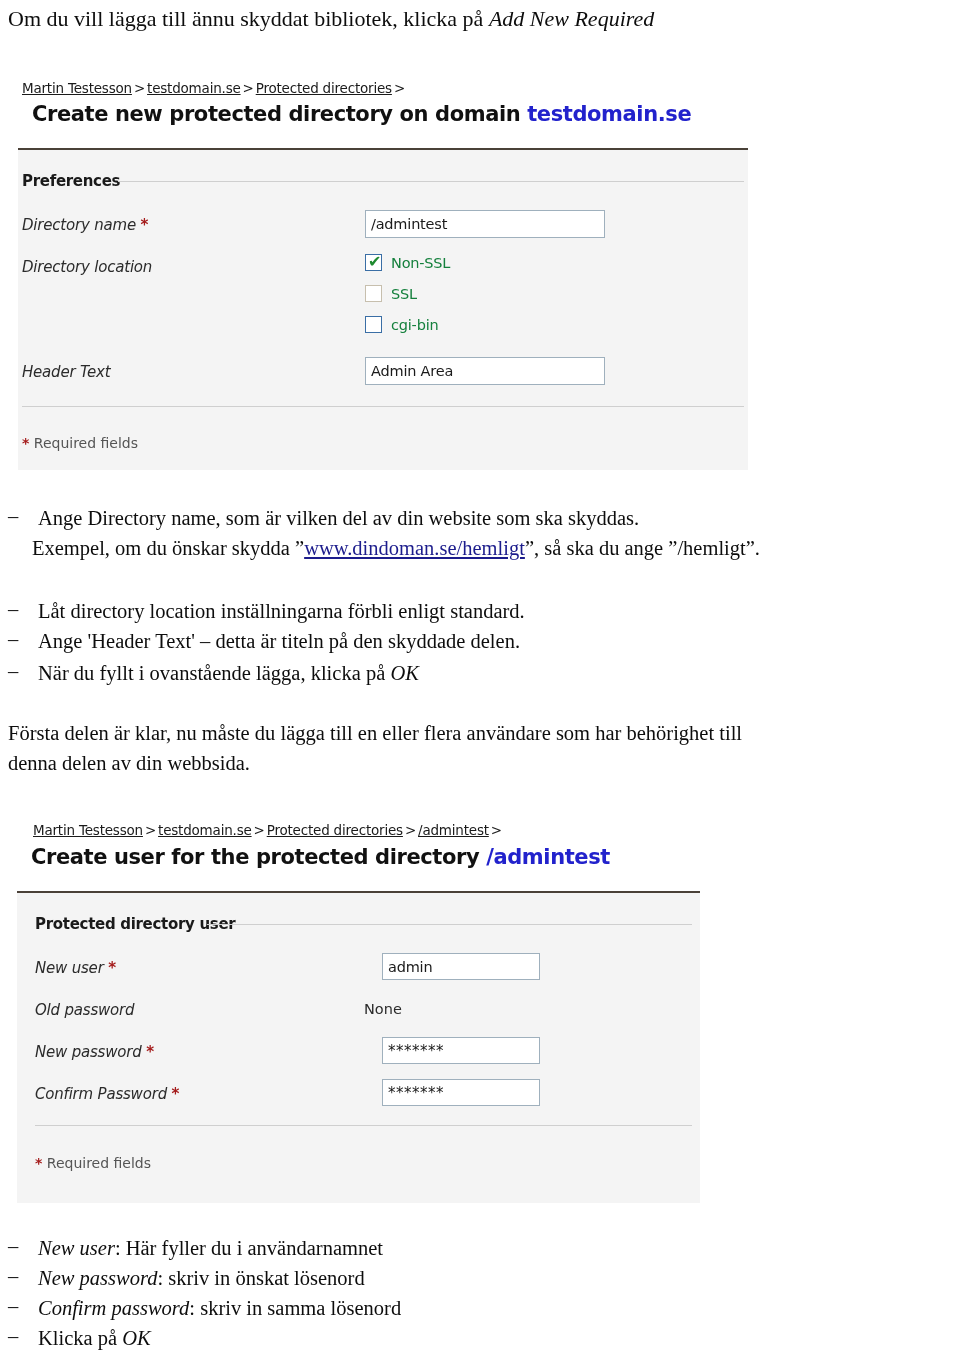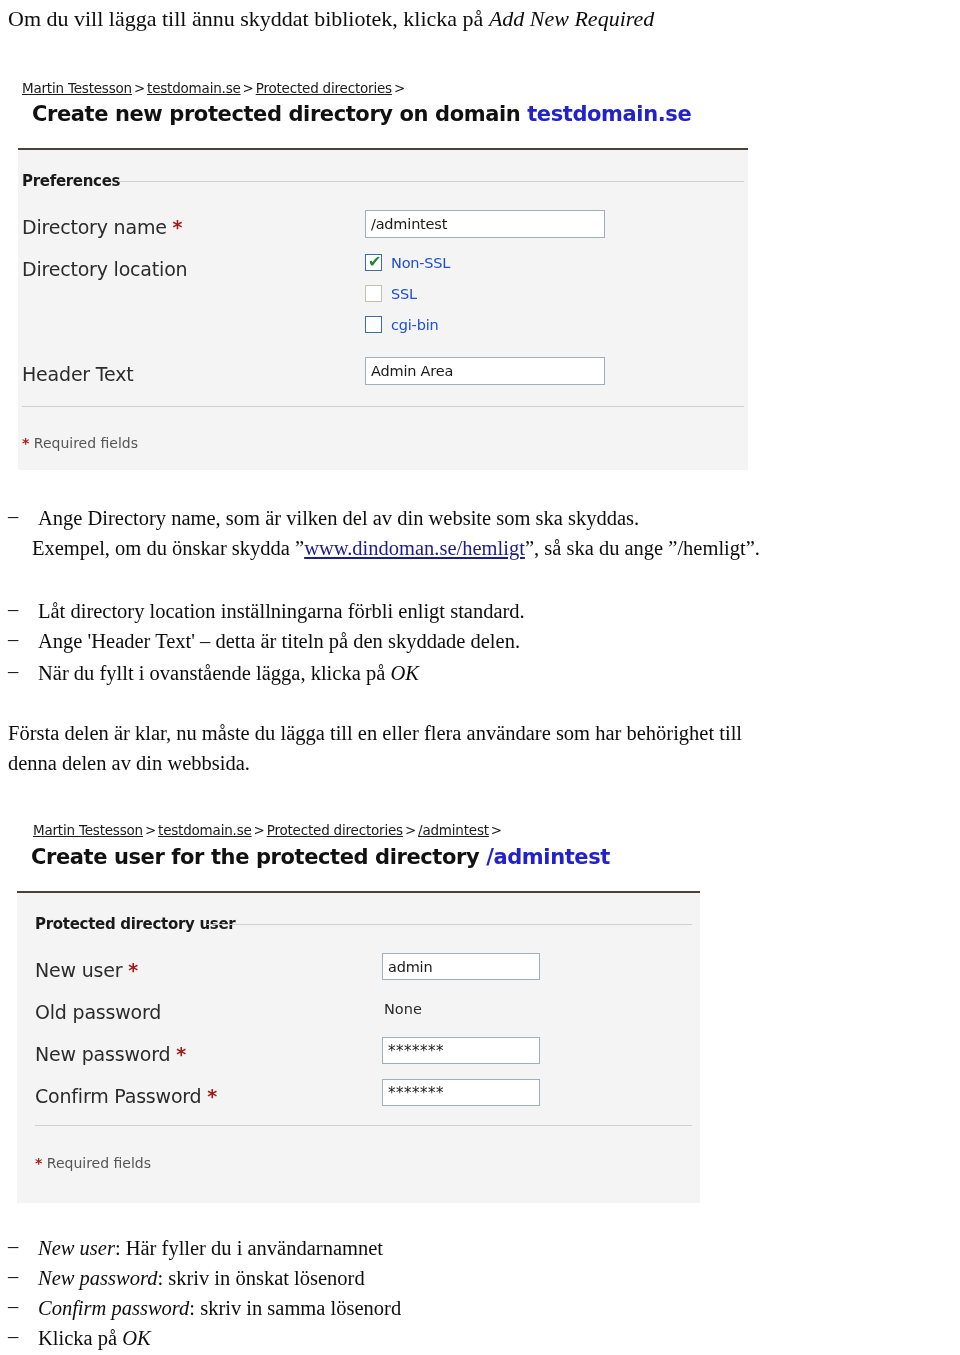--- a/index.html
+++ b/index.html
@@ -78,24 +78,25 @@
     letter-spacing: -0.3px;
   }
   .section-rule {
     position: absolute;
     height: 1px;
     background: #cfcfcf;
   }
   .field-label {
     position: absolute;
     font-family: "DejaVu Sans", "Liberation Sans", sans-serif;
-    font-size: 19px;
+    font-size: 15px;
     color: #2b2b2b;
     white-space: nowrap;
     letter-spacing: -0.2px;
+    font-style: italic;
   }
   .req { color: #a41b1b; font-weight: bold; }
   .field-static {
     position: absolute;
     font-family: "DejaVu Sans", "Liberation Sans", sans-serif;
     font-size: 14.5px;
     color: #2b2b2b;
     white-space: nowrap;
   }
   .txtbox {
@@ -133,21 +134,21 @@
     top: -3px;
     font-size: 16px;
     color: #1f8a2f;
     font-weight: bold;
     font-family: "DejaVu Sans", "Liberation Sans", sans-serif;
   }
   .cblabel {
     margin-left: 9px;
     font-family: "DejaVu Sans", "Liberation Sans", sans-serif;
     font-size: 14.5px;
-    color: #1d4ed8;
+    color: #15803d;
     white-space: nowrap;
     letter-spacing: -0.2px;
   }
   .req-note {
     position: absolute;
     font-family: "DejaVu Sans", "Liberation Sans", sans-serif;
     font-size: 14px;
     color: #555555;
     white-space: nowrap;
   }
@@ -256,21 +257,21 @@
 
       <div class="field-label" style="left:18px; top:66px;">
         <span>New user</span>
         <span class="req">*</span>
       </div>
       <div class="txtbox" style="left:365px; top:60px; width:158px; height:27px;">
         <span>admin</span>
       </div>
 
       <div class="field-label" style="left:18px; top:108px;">Old password</div>
-      <div class="field-static" style="left:367px; top:108px;">None</div>
+      <div class="field-static" style="left:347px; top:108px;">None</div>
 
       <div class="field-label" style="left:18px; top:150px;">
         <span>New password</span>
         <span class="req">*</span>
       </div>
       <div class="txtbox pw" style="left:365px; top:144px; width:158px; height:27px;">
         <span>*******</span>
       </div>
 
       <div class="field-label" style="left:18px; top:192px;">

